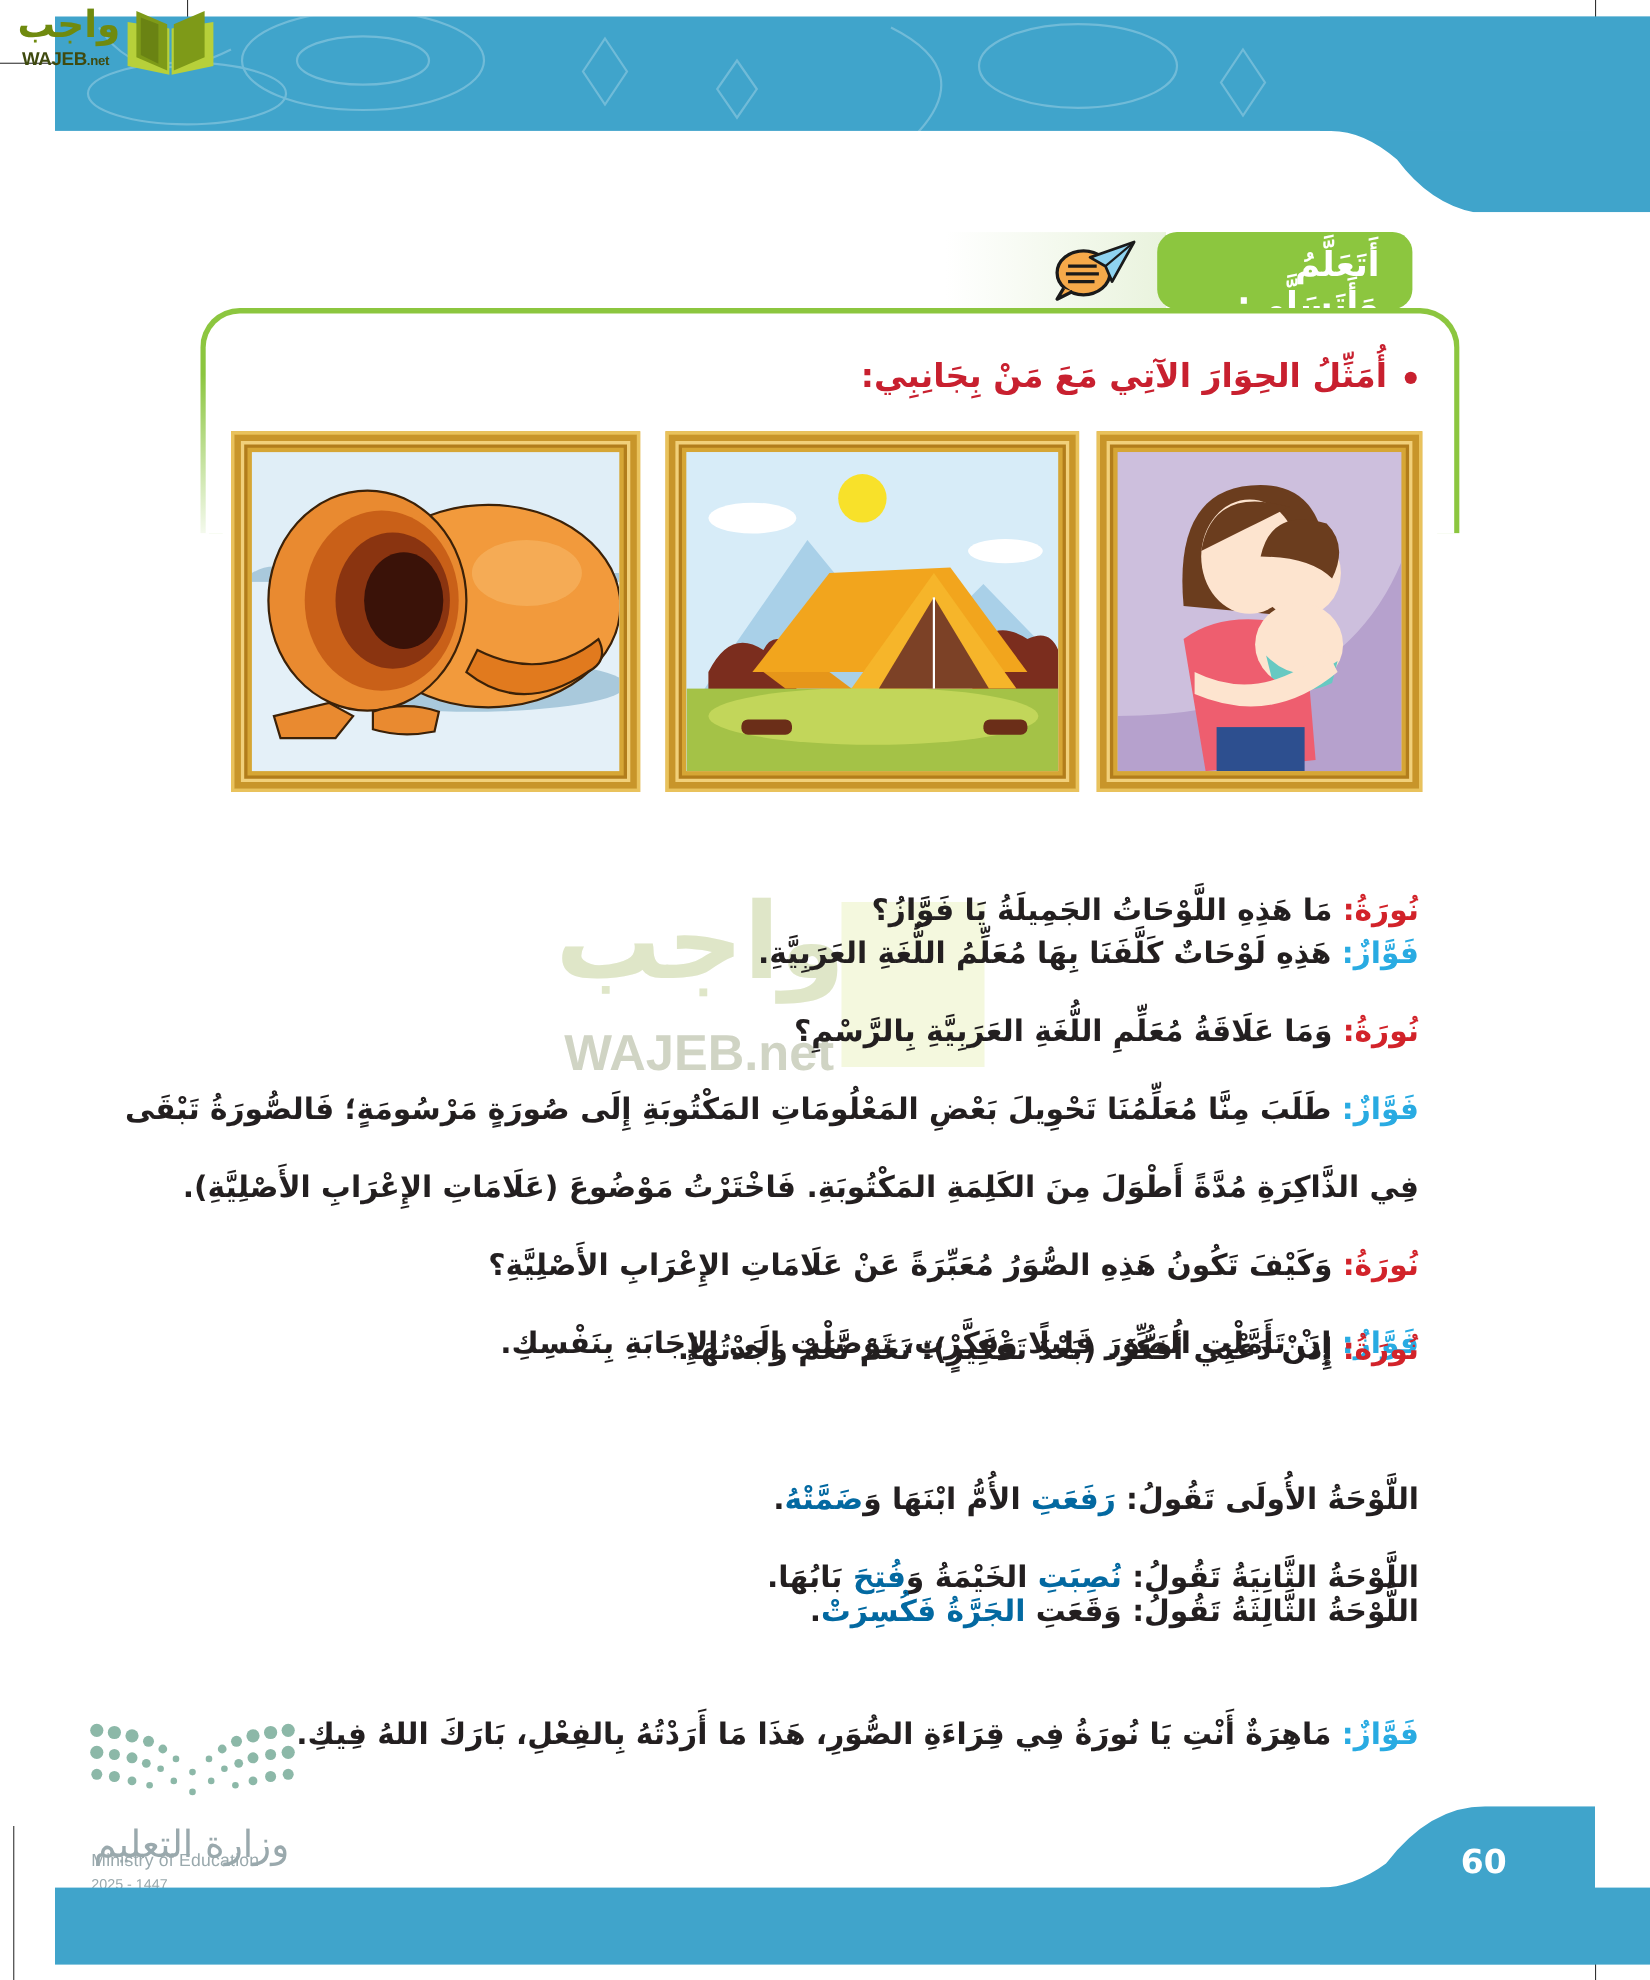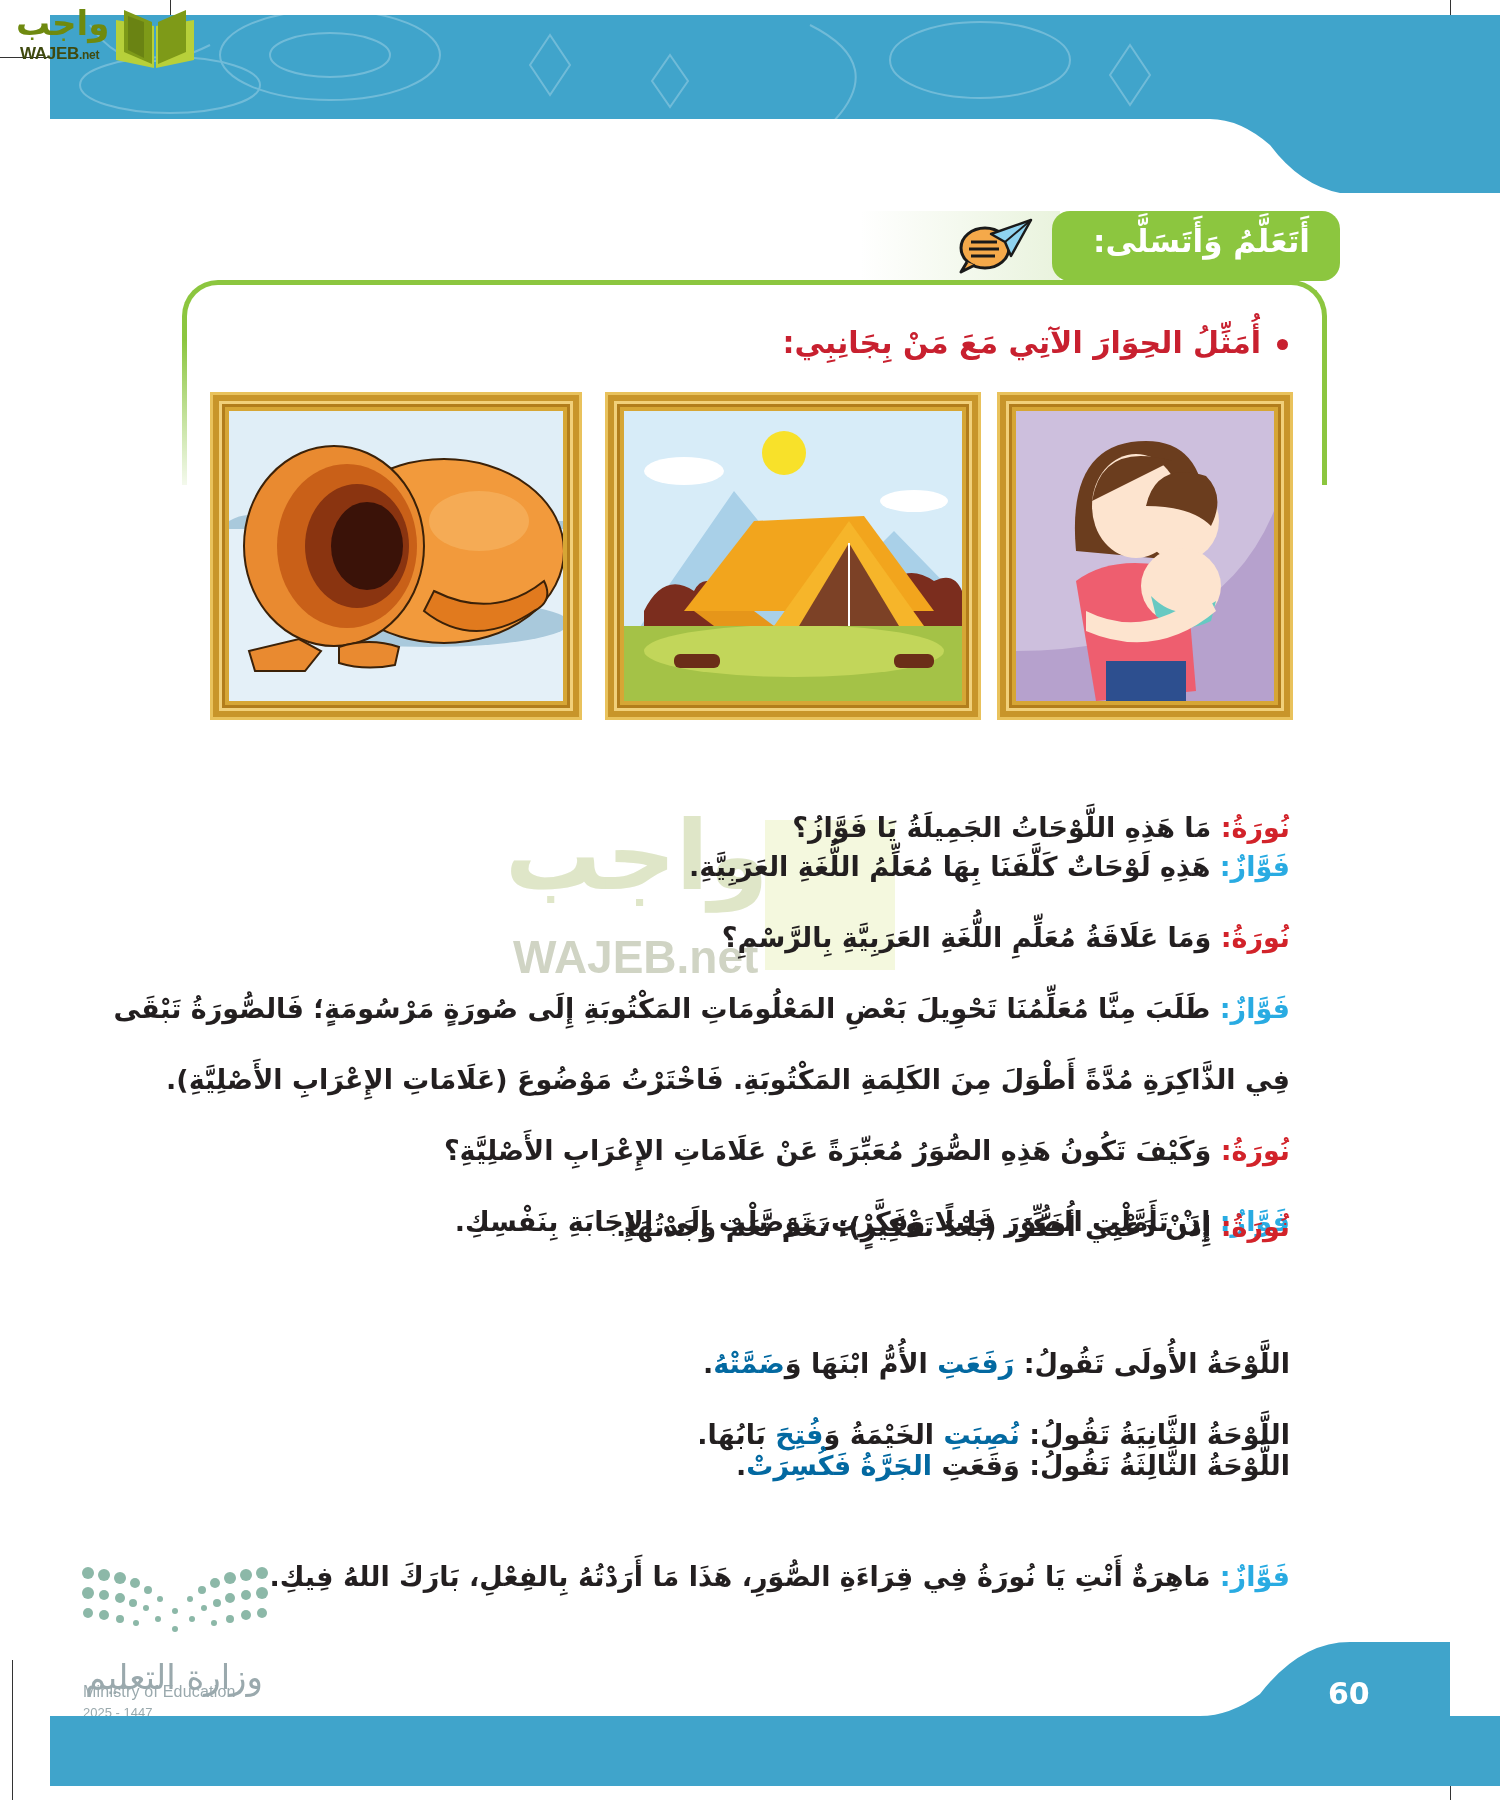--- a/index.html
+++ b/index.html
@@ -6,21 +6,21 @@
   body{width:1500px;height:1800px;position:relative;background:#ffffff;overflow:hidden;font-family:"DejaVu Sans",sans-serif;}
   .crop{position:absolute;background:#333;}
   .top-band{position:absolute;left:50px;top:15px;width:1450px;height:104px;background:#40a4cb;overflow:hidden;}
   .top-band-tail{position:absolute;left:1200px;top:15px;width:300px;height:178px;}
   .pattern{position:absolute;inset:0;opacity:.25;}
   .wajeb-logo{position:absolute;left:8px;top:4px;width:185px;height:62px;}
   .wajeb-logo .ar{position:absolute;left:8px;top:0;font:bold 34px "DejaVu Sans",sans-serif;color:#6f8a0f;line-height:38px;}
   .wajeb-logo .en{position:absolute;left:12px;top:40px;font:bold 17px "Liberation Sans",sans-serif;color:#3f4a0f;letter-spacing:-.3px;}
   .wajeb-logo .en small{font-size:12px;font-weight:bold;}
   .wajeb-logo .book{position:absolute;left:106px;top:4px;}
-  .section-tab{position:absolute;left:1052px;top:211px;width:288px;height:70px;border-radius:18px;background:#8cc63f;direction:rtl;}
+  .section-tab{position:absolute;left:1052px;top:211px;width:232px;height:70px;border-radius:18px;background:#8cc63f;direction:rtl;}
   .section-tab span{position:absolute;right:30px;top:12px;color:#fff;font:bold 31px "DejaVu Sans",sans-serif;}
   .tab-fade{position:absolute;left:860px;top:211px;width:200px;height:70px;background:linear-gradient(to right,#ffffff,#e9f3dd);}
   .chat-icon{position:absolute;left:955px;top:218px;}
   .box{position:absolute;left:182px;top:280px;width:1135px;height:200px;border:5px solid #8cc63f;border-bottom:none;border-radius:36px 36px 0 0;}
   .box-fade-left{position:absolute;left:176px;top:340px;width:14px;height:160px;background:linear-gradient(#fff0,#fff);}
   .instruction{position:absolute;right:212px;top:325px;direction:rtl;color:#c8202f;font:bold 30px "DejaVu Sans",sans-serif;}
   .instruction .bullet{display:inline-block;width:11px;height:11px;border-radius:50%;background:#c8202f;margin-left:16px;vertical-align:middle;}
   .frame{position:absolute;background:#d6a635;border:3px solid #e9c25c;box-shadow:inset 0 0 0 6px #c8952a,inset 0 0 0 9px #f1d07a,inset 0 0 0 12px #b27d1b;}
   .frame .pic{position:absolute;left:16px;top:16px;right:16px;bottom:16px;overflow:hidden;}
   .watermark{position:absolute;left:505px;top:800px;width:300px;height:190px;pointer-events:none;}

